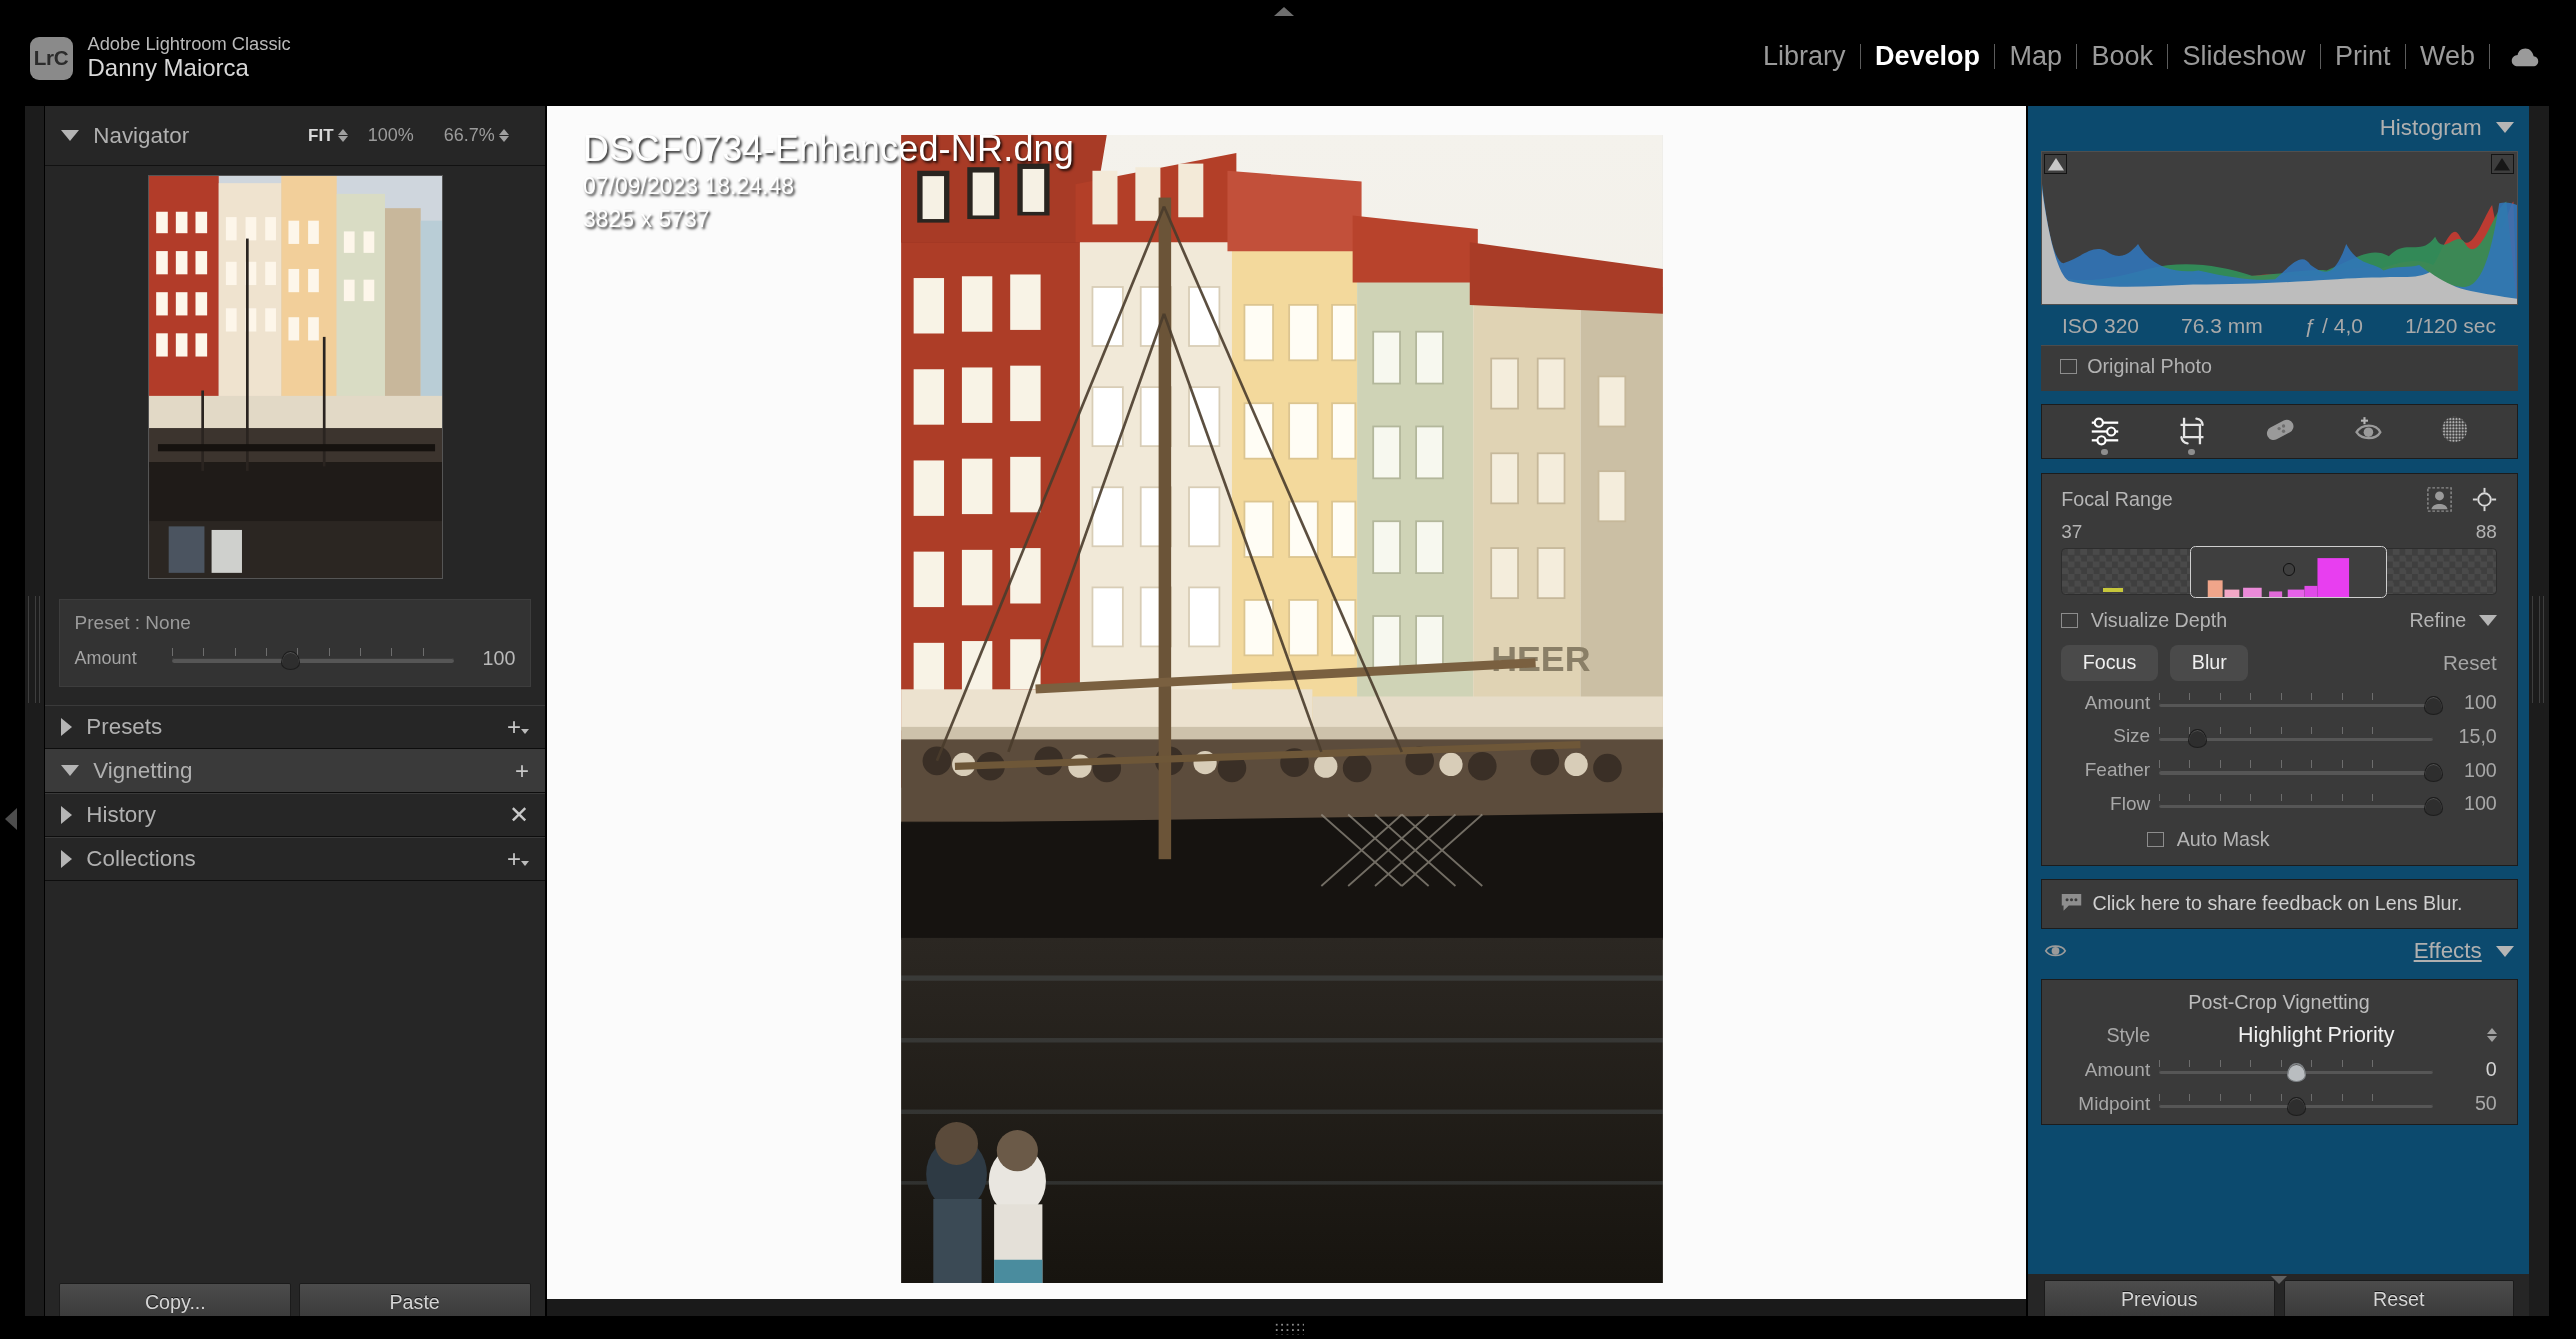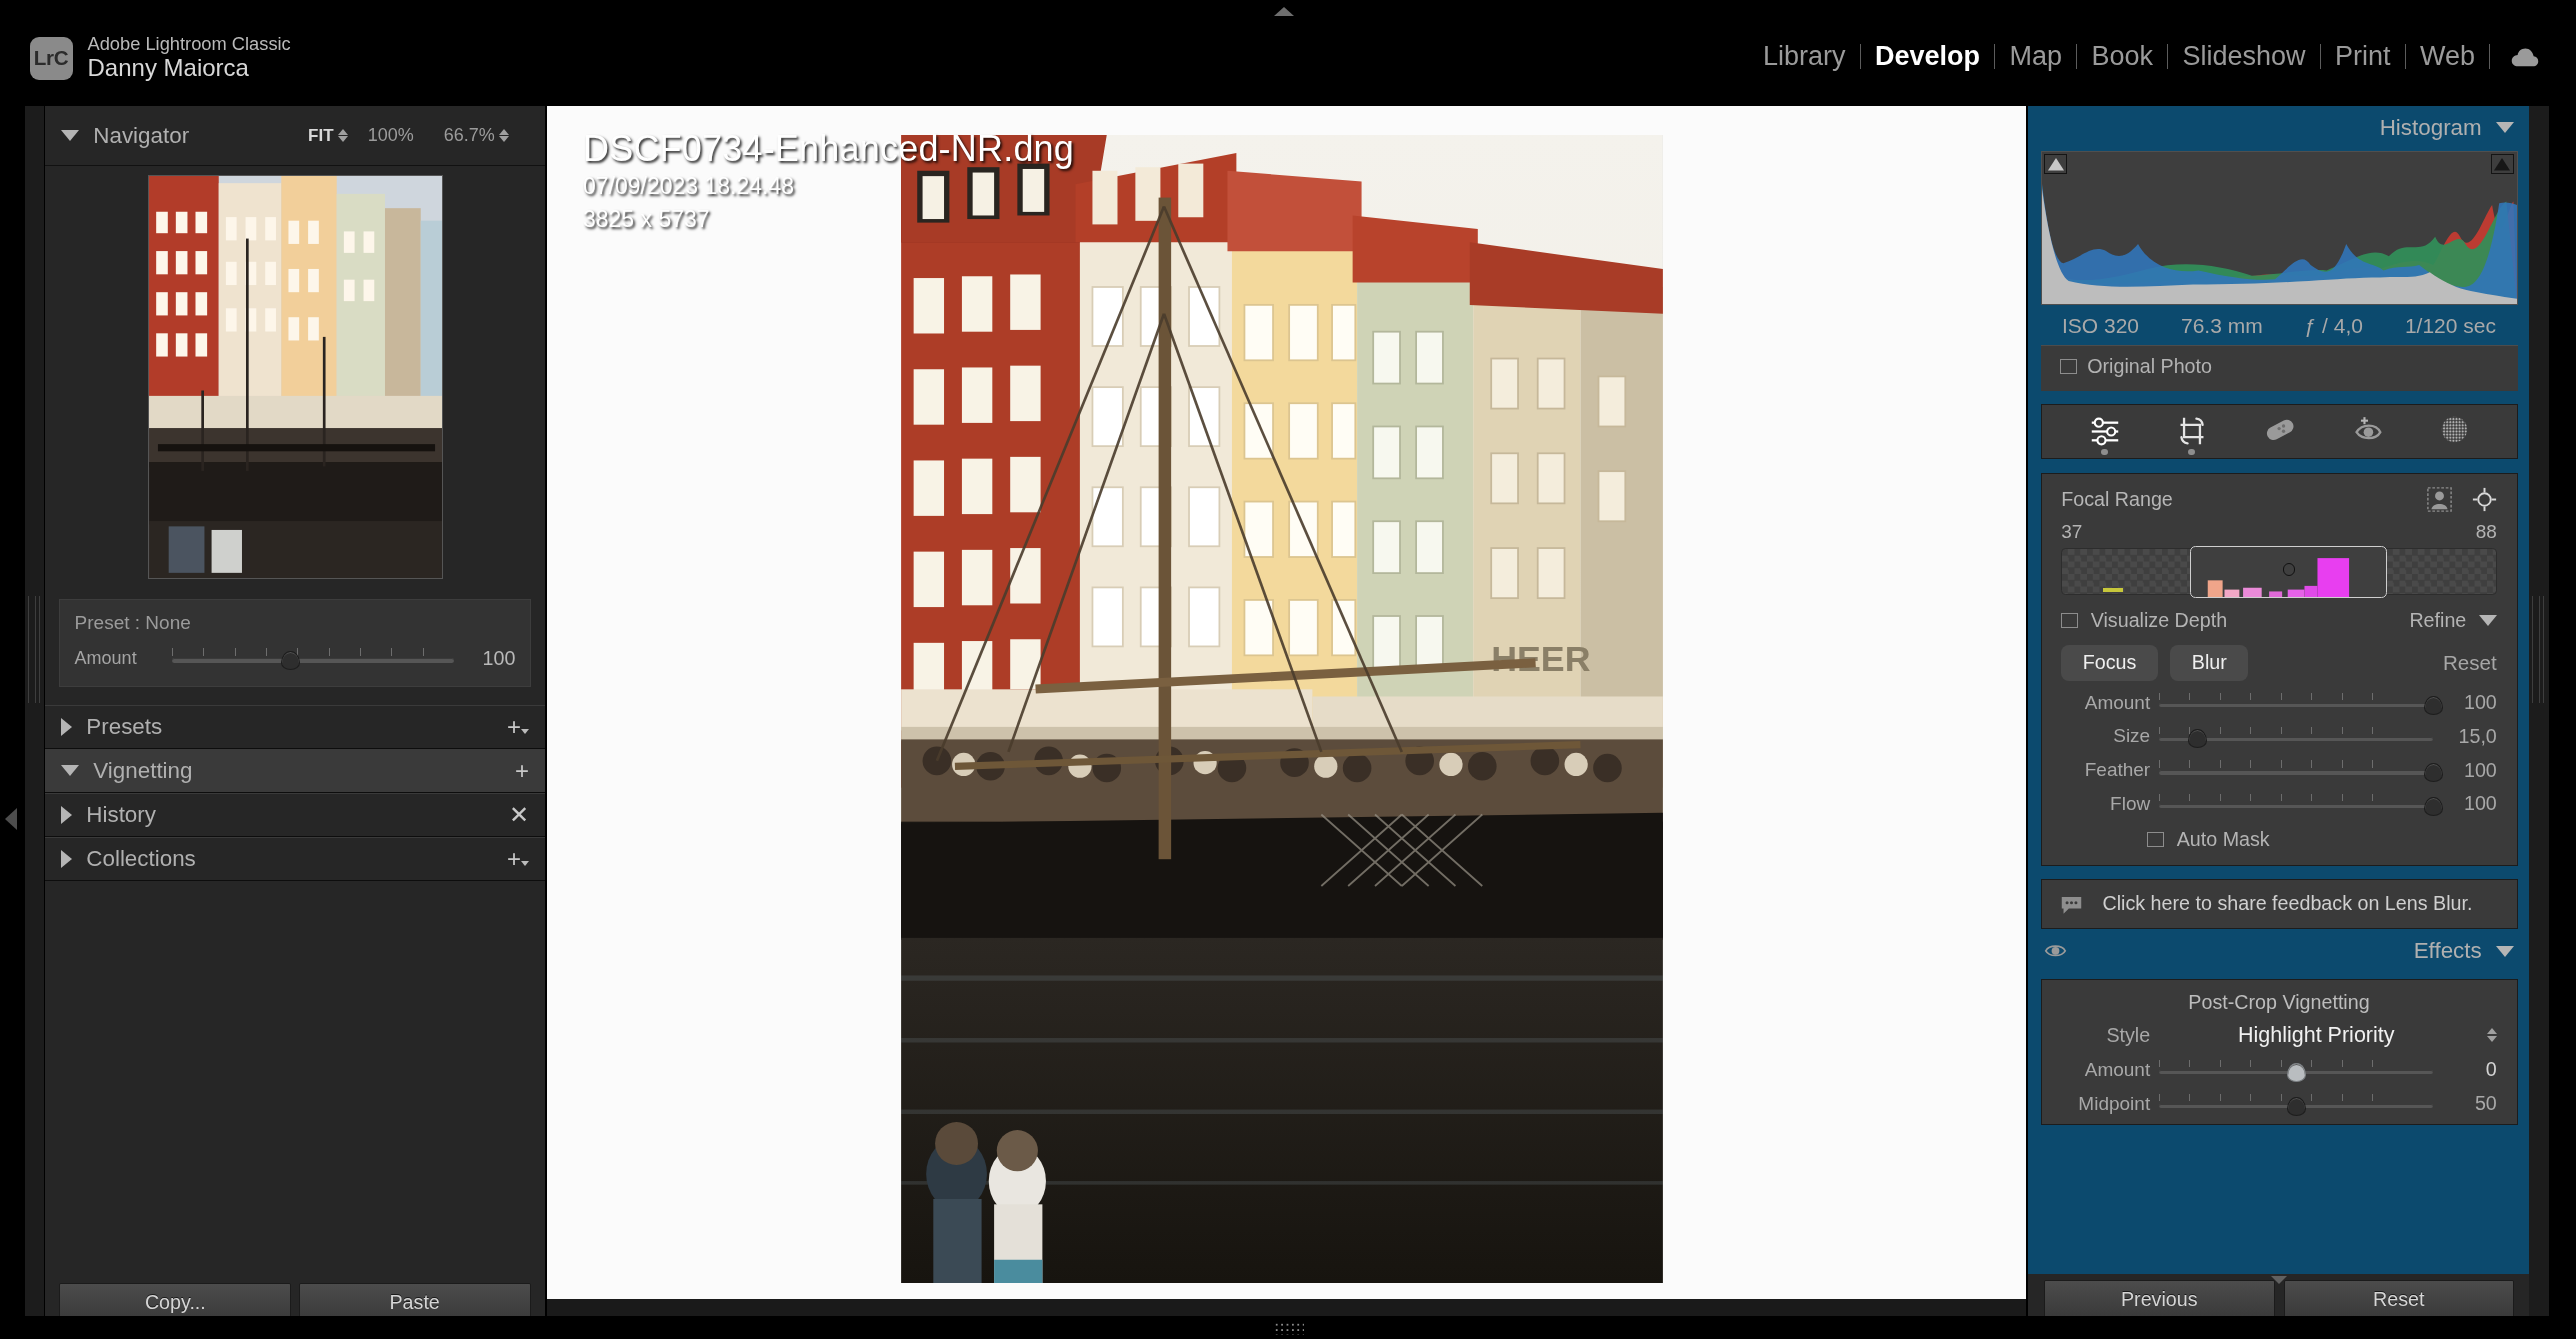--- a/index.html
+++ b/index.html
@@ -179,23 +179,23 @@
   .pillrow { display: flex; align-items: center; margin-top: 12.5px; gap: 12.5px; }
   .pill { background: #4a4a4a; color: #efefef; font-size: 19.7px; padding: 6.3px 21.5px; border-radius: 8px; }
   .pillrow .spacer { flex: 1; }
   .pillrow .reset { color: #a6a6a6; font-size: 20.6px; }
 
   .rslider { display: flex; align-items: center; font-size: 19px; color: #a8a8a8; margin-top: 10.7px; }
   .rslider .lbl { width: 89px; text-align: right; flex: none; }
   .rslider .val { width: 55px; text-align: right; flex: none; color: #a8a8a8; font-size: 19.7px; }
 
   #feedback { margin: 12.5px 12.5px 0 12.5px; background: #3a3a3a; border: 0.9px solid #1c1c1c; padding: 12.5px 18px;
-    display: flex; align-items: flex-end; gap: 20px; color: #cfcfcf; font-size: 19.7px; }
-
-  #effects-head { display: flex; align-items: center; padding: 0 16px; height: 45px; color: #b0b0b0; font-size: 22.4px; }
+    display: flex; align-items: flex-start; gap: 10px; color: #cfcfcf; font-size: 19.7px; }
+
+  #effects-head { display: flex; align-items: center; padding: 0 16px; height: 45px; color: #b0b0b0; font-size: 22.4px; text-decoration: underline; }
   #effects-head .spacer { flex: 1; }
 
   #vig { margin: 5.4px 12.5px 0 12.5px; background: #3a3a3a; border: 0.9px solid #1c1c1c; padding: 10.7px 19.7px 9px 19.7px; }
   #vig .vtitle { text-align: center; color: #bdbdbd; font-size: 19.7px; }
   #vig .styrow { display: flex; align-items: center; margin-top: 9px; font-size: 19.7px; color: #a8a8a8; }
   #vig .styrow .lbl { width: 89px; text-align: right; flex: none; }
   #vig .styrow .sval { flex: 1; text-align: center; color: #f0f0f0; font-size: 21.5px; }
 
   #right-bottom { margin-top: auto; height: 66px; background: #262626; display: flex; align-items: center; gap: 9px; padding: 0 16px 14.3px 16px; position: relative; }
   #rb-tri { position: absolute; left: 50%; top: 1.8px; margin-left: -8px; width: 0; height: 0;

